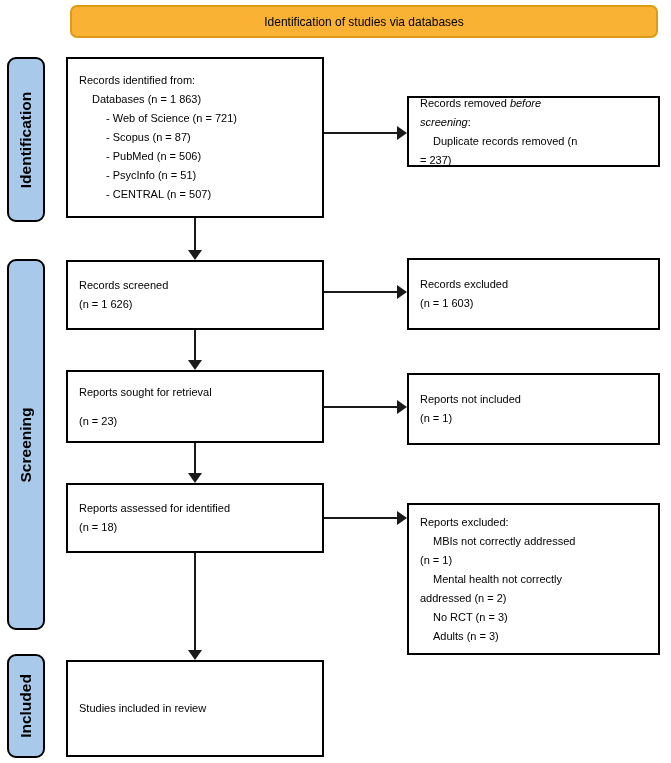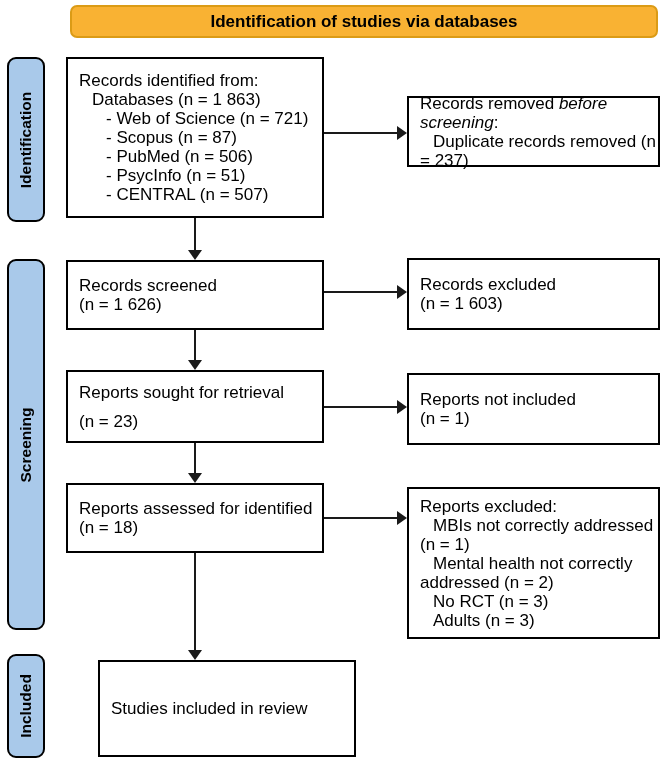--- a/index.html
+++ b/index.html
@@ -16,21 +16,21 @@
   
   .banner {
     position: absolute;
     left: 70px; top: 5px;
     width: 588px; height: 33px;
     box-sizing: border-box;
     background: var(--banner-fill, #F9B233);
     border: 2px solid var(--banner-border, #DB9B16);
     border-radius: 7px;
     display: flex; align-items: center; justify-content: center;
-    font-weight: bold; font-size: 17px;
+    font-weight: normal; font-size: 12px;
   }
 
   
   .stage {
     position: absolute;
     left: 7px; width: 38px;
     box-sizing: border-box;
     background: var(--stage-fill, #A9C9EA);
     border: 2px solid #000000;
     border-radius: 9px;
@@ -46,33 +46,33 @@
   .stage-included       { top: 654px; height: 104px; }
 
   
   .box {
     position: absolute;
     box-sizing: border-box;
     background: #ffffff;
     border: 2px solid #000000;
     display: flex; flex-direction: column; justify-content: center;
     padding: 4px 6px 4px 11px;
-    font-size: 17px; line-height: 19px;
+    font-size: 11px; line-height: 19px;
   }
   .col-left  { left: 66px;  width: 258px; }
   .col-right { left: 407px; width: 253px; }
   .box-records-identified   { top: 57px;  height: 161px; }
   .box-records-screened     { top: 260px; height: 70px; }
   .box-reports-sought       { top: 370px; height: 73px; gap: 10px; }
   .box-reports-assessed     { top: 483px; height: 70px; }
-  .box-studies-included     { top: 660px; height: 97px; margin-left: 32px; }
+  .box-studies-included     { top: 660px; height: 97px; }
   .box-records-removed      { top: 96px;  height: 71px; }
   .box-records-excluded     { top: 258px; height: 72px; }
   .box-reports-not-retrieved{ top: 373px; height: 72px; }
-  .box-reports-excluded     { top: 487px; height: 152px; }
+  .box-reports-excluded     { top: 503px; height: 152px; }
 
   .line { white-space: nowrap; }
   .indent-0 { padding-left: 0; }
   .indent-1 { padding-left: 13px; }
   .indent-2 { padding-left: 27px; }
   .line .it { font-style: italic; }
 
   
   .arrow-v { position: absolute; width: 14px; }
   .arrow-v .shaft {

